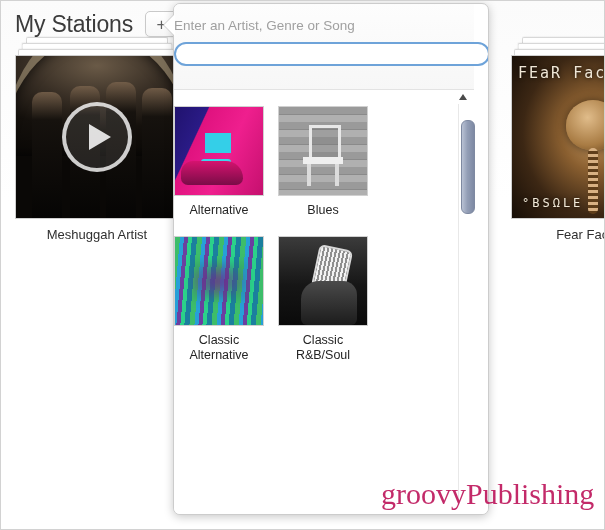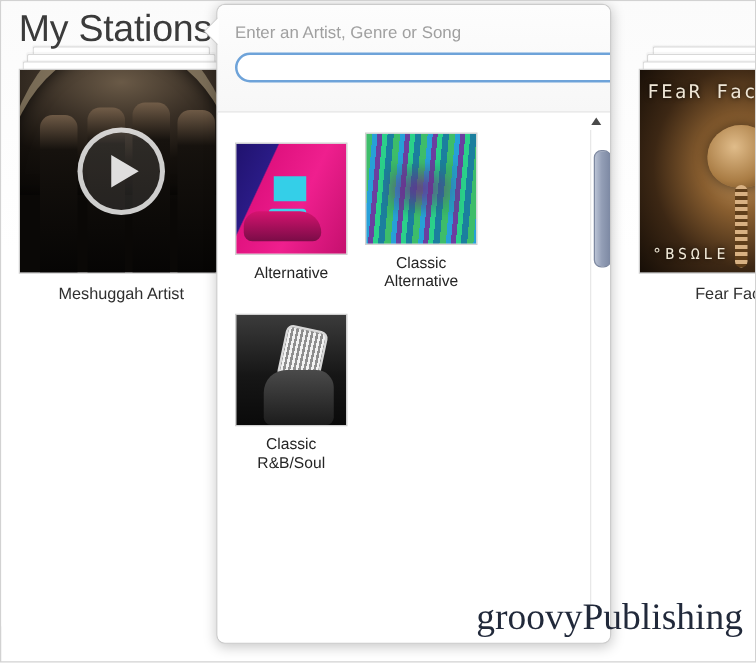--- a/index.html
+++ b/index.html
@@ -41,21 +41,21 @@
     position: absolute;
     left: 14px;
     top: 6px;
     height: 34px;
     display: flex;
     align-items: center;
     gap: 12px;
     z-index: 5;
   }
   #page-title {
-    font-size: 30px;
+    font-size: 23px;
     color: #3b3b3b;
     letter-spacing: -0.2px;
     white-space: nowrap;
   }
   #add-station-button {
     width: 31px;
     height: 24px;
     border: 1px solid #c9c9c9;
     border-radius: 5px;
     background: linear-gradient(180deg,#ffffff,#f6f6f6);
@@ -447,21 +447,21 @@
     cursor: pointer;
   }
 
   
   #watermark {
     position: absolute;
     left: 380px;
     top: 476px;
     font-family: "Liberation Serif", serif;
     font-size: 30px;
-    color: #0f172a;
+    color: #be185d;
     letter-spacing: 0px;
     white-space: nowrap;
     z-index: 40;
     opacity: .92;
   }
 </style>
 </head>
 <body>
 
 <div id="app-window">
@@ -525,20 +525,29 @@
               <div class="cyan1"></div>
               <div class="cyan2"></div>
               <div class="shoe"></div>
               <svg class="cursor-arrow" width="18" height="26" viewBox="0 0 18 26">
                 <path d="M1 1 L1 20 L6 15.5 L9.5 23 L12.5 21.6 L9 14.3 L15.5 14.2 Z" fill="#ffffff" stroke="#000000" stroke-width="1.3"></path>
               </svg>
             </div>
             <div class="genre-name">Alternative</div>
           </div>
           <div class="genre-tile">
+            <div class="genre-thumb th-blues">
+              <div class="chair-back"></div>
+              <div class="chair-seat"></div>
+              <div class="chair-leg-l"></div>
+              <div class="chair-leg-r"></div>
+            </div>
+            <div class="genre-name">Blues</div>
+          </div>
+          <div class="genre-tile">
             <div class="genre-thumb th-classicalt">
               <div class="smear"></div>
             </div>
             <div class="genre-name">Classic<br>Alternative</div>
           </div>
           <div class="genre-tile">
             <div class="genre-thumb th-classicrb">
               <div class="mic"></div>
               <div class="hand"></div>
             </div>

